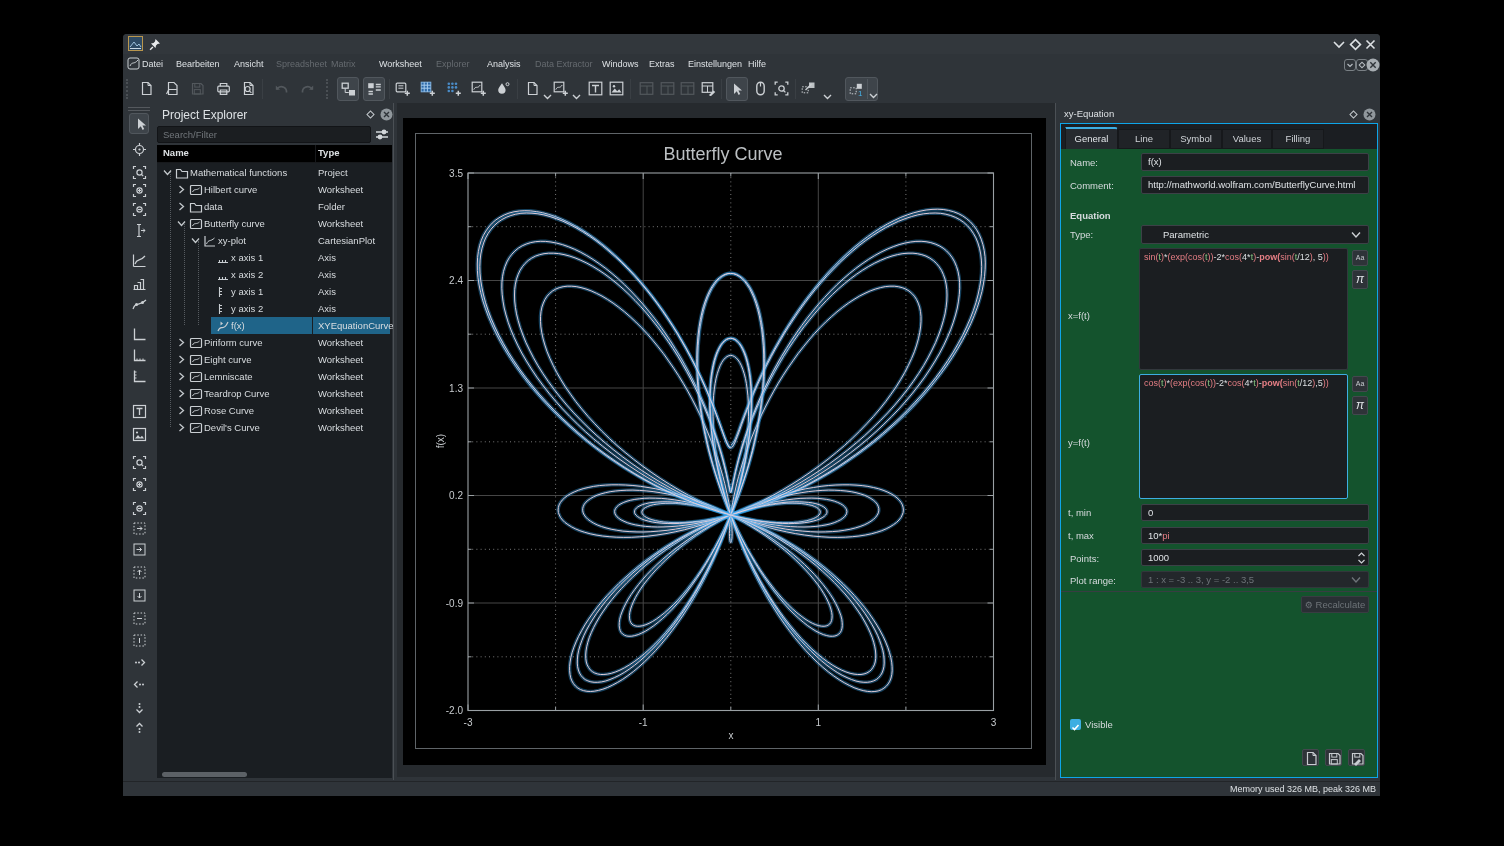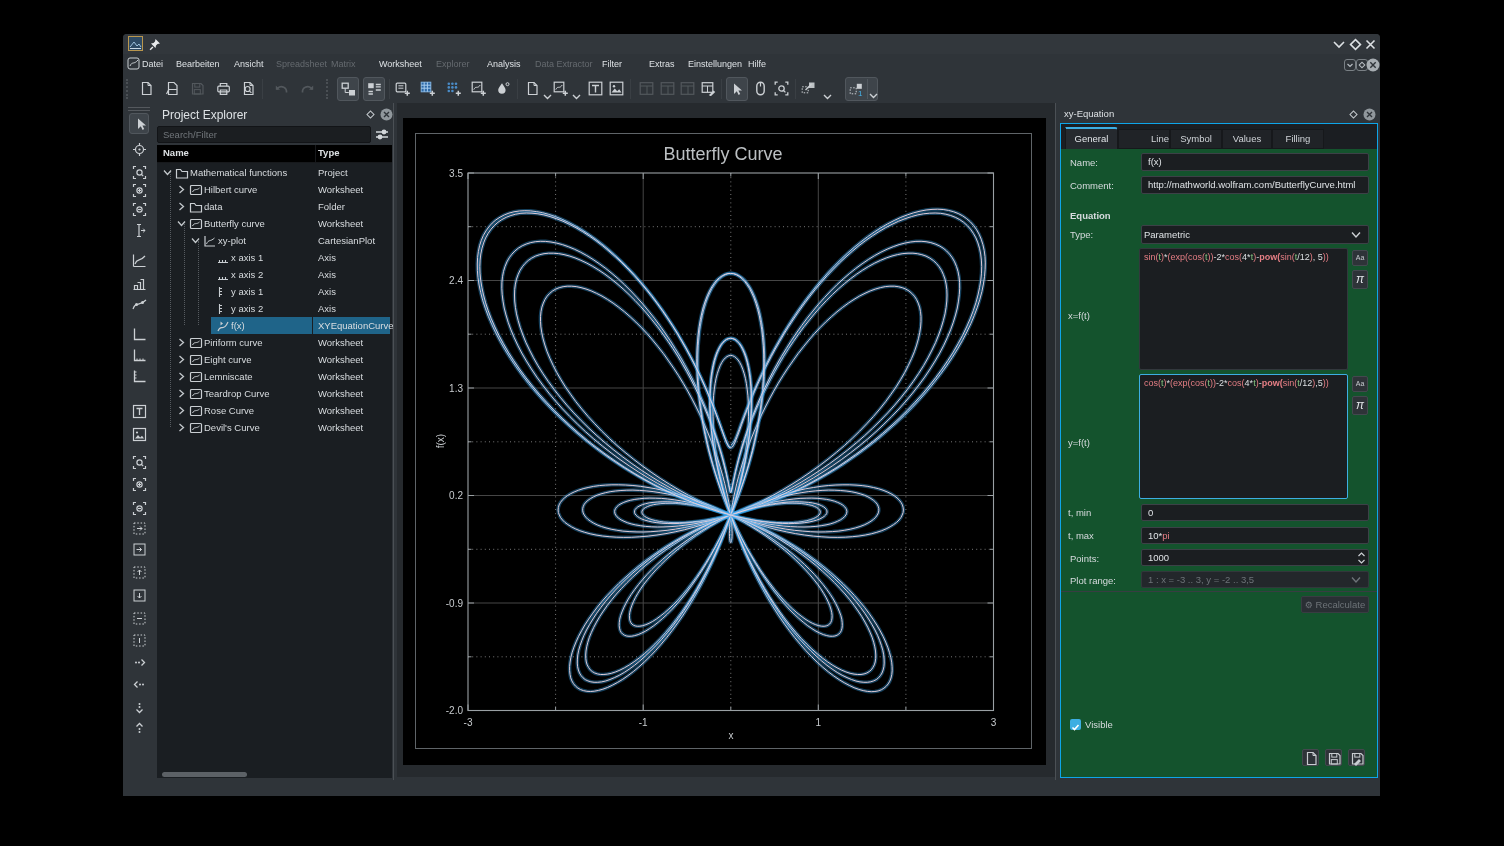--- a/index.html
+++ b/index.html
@@ -43,21 +43,21 @@
       </svg>
     <div class="mitem" style="left:19px;text-align:center">Datei</div>
     <div class="mitem" style="left:53px">Bearbeiten</div>
     <div class="mitem" style="left:111px">Ansicht</div>
     <div class="mitem dis" style="left:153px">Spreadsheet</div>
     <div class="mitem dis" style="left:208px">Matrix</div>
     <div class="mitem" style="left:256px">Worksheet</div>
     <div class="mitem dis" style="left:313px">Explorer</div>
     <div class="mitem" style="left:364px">Analysis</div>
     <div class="mitem dis" style="left:412px">Data Extractor</div>
-    <div class="mitem" style="left:479px">Filter</div>
+    <div class="mitem" style="left:479px">Windows</div>
     <div class="mitem" style="left:526px">Extras</div>
     <div class="mitem" style="left:565px">Einstellungen</div>
     <div class="mitem" style="left:625px">Hilfe</div>
     <svg class="abs" style="left:1221px;top:5px" width="12" height="12" viewBox="0 0 12 12">
         <rect x="0.5" y="0.5" width="11" height="11" rx="2.5" stroke="#7a8085" fill="none"></rect>
         <path d="M3.5 5 L6 7.5 L8.5 5" stroke="#b6bcc1" stroke-width="1.2" fill="none"></path>
       </svg>
     <svg class="abs" style="left:1233px;top:5px" width="12" height="12" viewBox="0 0 12 12">
         <rect x="0.5" y="0.5" width="11" height="11" rx="2.5" stroke="#7a8085" fill="none"></rect>
         <rect x="4" y="4" width="4" height="4" transform="rotate(45 6 6)" stroke="#b6bcc1" fill="none"></rect>
@@ -632,31 +632,31 @@
     <svg class="abs" style="left:288px;top:6px" width="11" height="11" viewBox="0 0 11 11">
         <rect x="3" y="3" width="5" height="5" transform="rotate(45 5.5 5.5)" stroke="#c3c8cc" fill="none"></rect>
       </svg>
     <svg class="abs" style="left:303px;top:5px" width="13" height="13" viewBox="0 0 13 13">
         <circle cx="6.5" cy="6.5" r="6" fill="#90979c"></circle>
         <path d="M4 4 L9 9 M9 4 L4 9" stroke="#2f3439" stroke-width="1.4"></path>
       </svg>
     <div class="abs" style="left:0;top:20px;width:318px;height:655px;border:1px solid #0ea5e9;background:#14532d">
 <div class="abs" style="left:0;top:0;width:316px;height:25px;background:#1b1e22"></div>
 <div class="abs" style="left:4px;top:3px;width:53px;height:22px;background:#262a2f;border:1px solid #16181b;border-bottom:none;border-top:2px solid #3daee2;border-radius:0 3px 0 0;color:#e2e6e9;font-size:9.5px;text-align:center;line-height:19px">General</div>
-<div class="abs" style="left:57px;top:5px;width:52px;height:20px;background:#202327;border:1px solid #16181b;color:#d0d4d8;font-size:9.5px;text-align:right;line-height:18px">Line</div>
+<div class="abs" style="left:57px;top:5px;width:52px;height:20px;background:#202327;border:1px solid #16181b;color:#d0d4d8;font-size:9.5px;text-align:center;line-height:18px">Line</div>
 <div class="abs" style="left:109px;top:5px;width:52px;height:20px;background:#202327;border:1px solid #16181b;color:#d0d4d8;font-size:9.5px;text-align:center;line-height:18px">Symbol</div>
 <div class="abs" style="left:161px;top:5px;width:50px;height:20px;background:#202327;border:1px solid #16181b;color:#d0d4d8;font-size:9.5px;text-align:center;line-height:18px">Values</div>
 <div class="abs" style="left:211px;top:5px;width:52px;height:20px;background:#202327;border:1px solid #16181b;color:#d0d4d8;font-size:9.5px;text-align:center;line-height:18px">Filling</div>
 <div class="lbl" style="left:9px;top:33px;">Name:</div>
 <div class="field" style="left:80px;top:29px;width:228px;height:18px;line-height:16px;padding-left:6px;color:#dfe3e6;">f(x)</div>
 <div class="lbl" style="left:9px;top:56px;">Comment:</div>
 <div class="field" style="left:80px;top:52px;width:228px;height:18px;line-height:16px;padding-left:6px;color:#dfe3e6;">http://mathworld.wolfram.com/ButterflyCurve.html</div>
 <div class="lbl" style="left:9px;top:86px;font-weight:bold;">Equation</div>
 <div class="lbl" style="left:9px;top:105px;">Type:</div>
-<div class="field" style="left:80px;top:101px;width:228px;height:19px;line-height:17px;padding-left:2px;color:#dfe3e6;">Parametric</div>
+<div class="field" style="left:80px;top:101px;width:228px;height:19px;line-height:17px;padding-left:21px;color:#dfe3e6;">Parametric</div>
 <svg class="abs" style="left:290px;top:107px" width="10" height="8" viewBox="0 0 10 8">
           <path d="M1 1.5 L5 6 L9 1.5" fill="none" stroke="#ccd0d4" stroke-width="1.4"></path>
         </svg>
 <div class="abs" style="left:78px;top:124px;width:209px;height:122px;background:#1b1e21;border:1px solid #33383d;border-radius:2px;font-size:9px;color:#dcdfe2;padding:3px 4px"><span class="fr">sin(</span><span class="fg">t</span><span class="fr">)</span>*<span class="fr">(exp(cos(</span><span class="fg">t</span><span class="fr">))</span>-2*<span class="fr">cos(</span>4*<span class="fg">t</span><span class="fr">)</span>-<span class="fb">pow(</span><span class="fr">sin(</span><span class="fg">t</span>/12<span class="fr">)</span>, 5<span class="fr">))</span></div>
 <div class="lbl" style="left:7px;top:186px;">x=f(t)</div>
 <div class="abs" style="left:78px;top:250px;width:209px;height:125px;background:#1b1e21;border:1px solid #3daee2;border-radius:2px;font-size:9px;color:#dcdfe2;padding:3px 4px"><span class="fr">cos(</span><span class="fg">t</span><span class="fr">)</span>*<span class="fr">(exp(cos(</span><span class="fg">t</span><span class="fr">))</span>-2*<span class="fr">cos(</span>4*<span class="fg">t</span><span class="fr">)</span>-<span class="fb">pow(</span><span class="fr">sin(</span><span class="fg">t</span>/12<span class="fr">)</span>,5<span class="fr">))</span></div>
 <div class="lbl" style="left:7px;top:313px;">y=f(t)</div>
 <div class="abs" style="left:291px;top:126px;width:16px;height:16px;background:#2e3338;border:1px solid #43484e;border-radius:2px;color:#c8ccd0;font-size:7px;text-align:center;line-height:14px">Aa</div>
 <div class="abs" style="left:291px;top:146px;width:16px;height:19px;background:#2e3338;border:1px solid #43484e;border-radius:2px;color:#dfe3e6;font-size:12px;text-align:center;line-height:17px;font-style:italic">π</div>
 <div class="abs" style="left:291px;top:252px;width:16px;height:16px;background:#2e3338;border:1px solid #43484e;border-radius:2px;color:#c8ccd0;font-size:7px;text-align:center;line-height:14px">Aa</div>
@@ -690,12 +690,15 @@
             <rect x="4.8" y="2.5" width="5" height="3.6" fill="none" stroke="#c8ccd0"></rect>
             <rect x="4.3" y="8.6" width="6" height="4.4" fill="none" stroke="#c8ccd0"></rect>
           </svg></div>
 <div class="abs" style="left:287px;top:625px;width:17px;height:17px;background:#2e3338;border:1px solid #43484e;border-radius:2px"><svg width="15" height="15" viewBox="0 0 15 15" style="margin:1px 0 0 1px">
             <path d="M2.5 2.5 h8.5 l2 2 v8.5 h-10.5 z" fill="none" stroke="#c8ccd0" stroke-width="1.2"></path>
             <rect x="4.8" y="2.5" width="5" height="3.6" fill="none" stroke="#c8ccd0"></rect>
             <path d="M4 13 l5-5 2 2 -5 5z" fill="#c8ccd0"></path>
           </svg></div>
     </div>
   </div>
+  <div class="abs" style="left:0;top:747px;width:100%;height:15px;background:#2f3439;border-top:1px solid #222528">
+    <div class="abs txt" style="right:4px;top:2px;font-size:9px">Memory used 326 MB, peak 326 MB</div>
+  </div>
 </div>
 </body></html>

